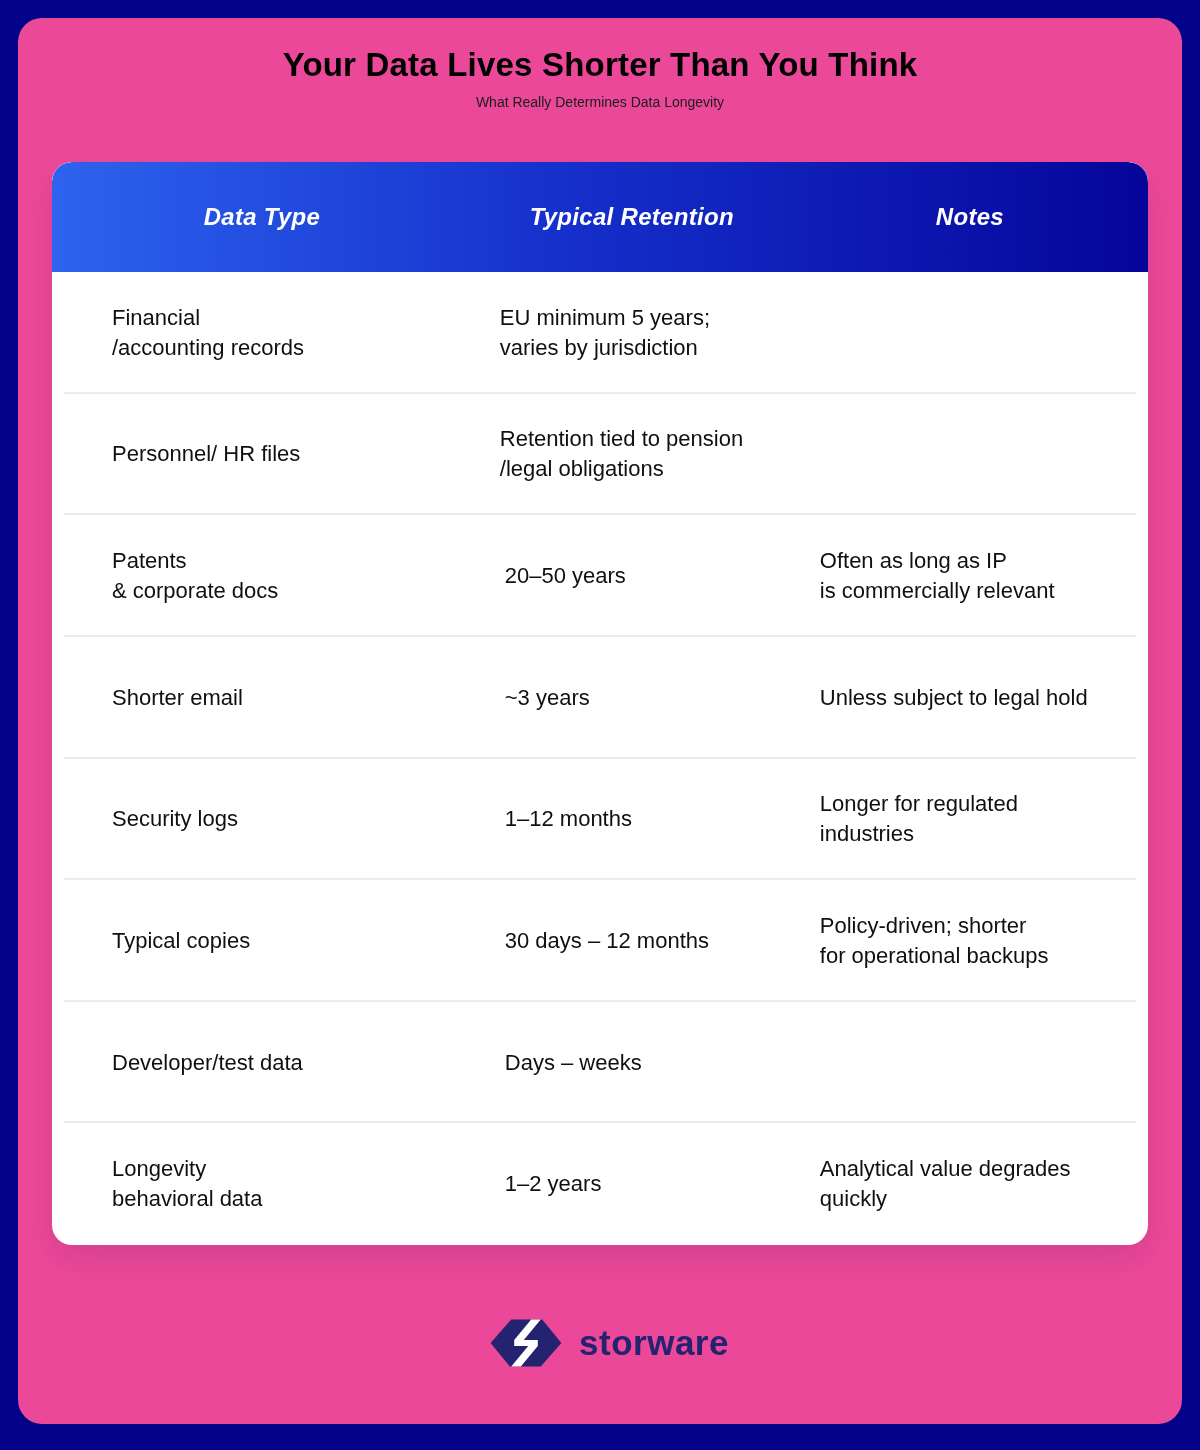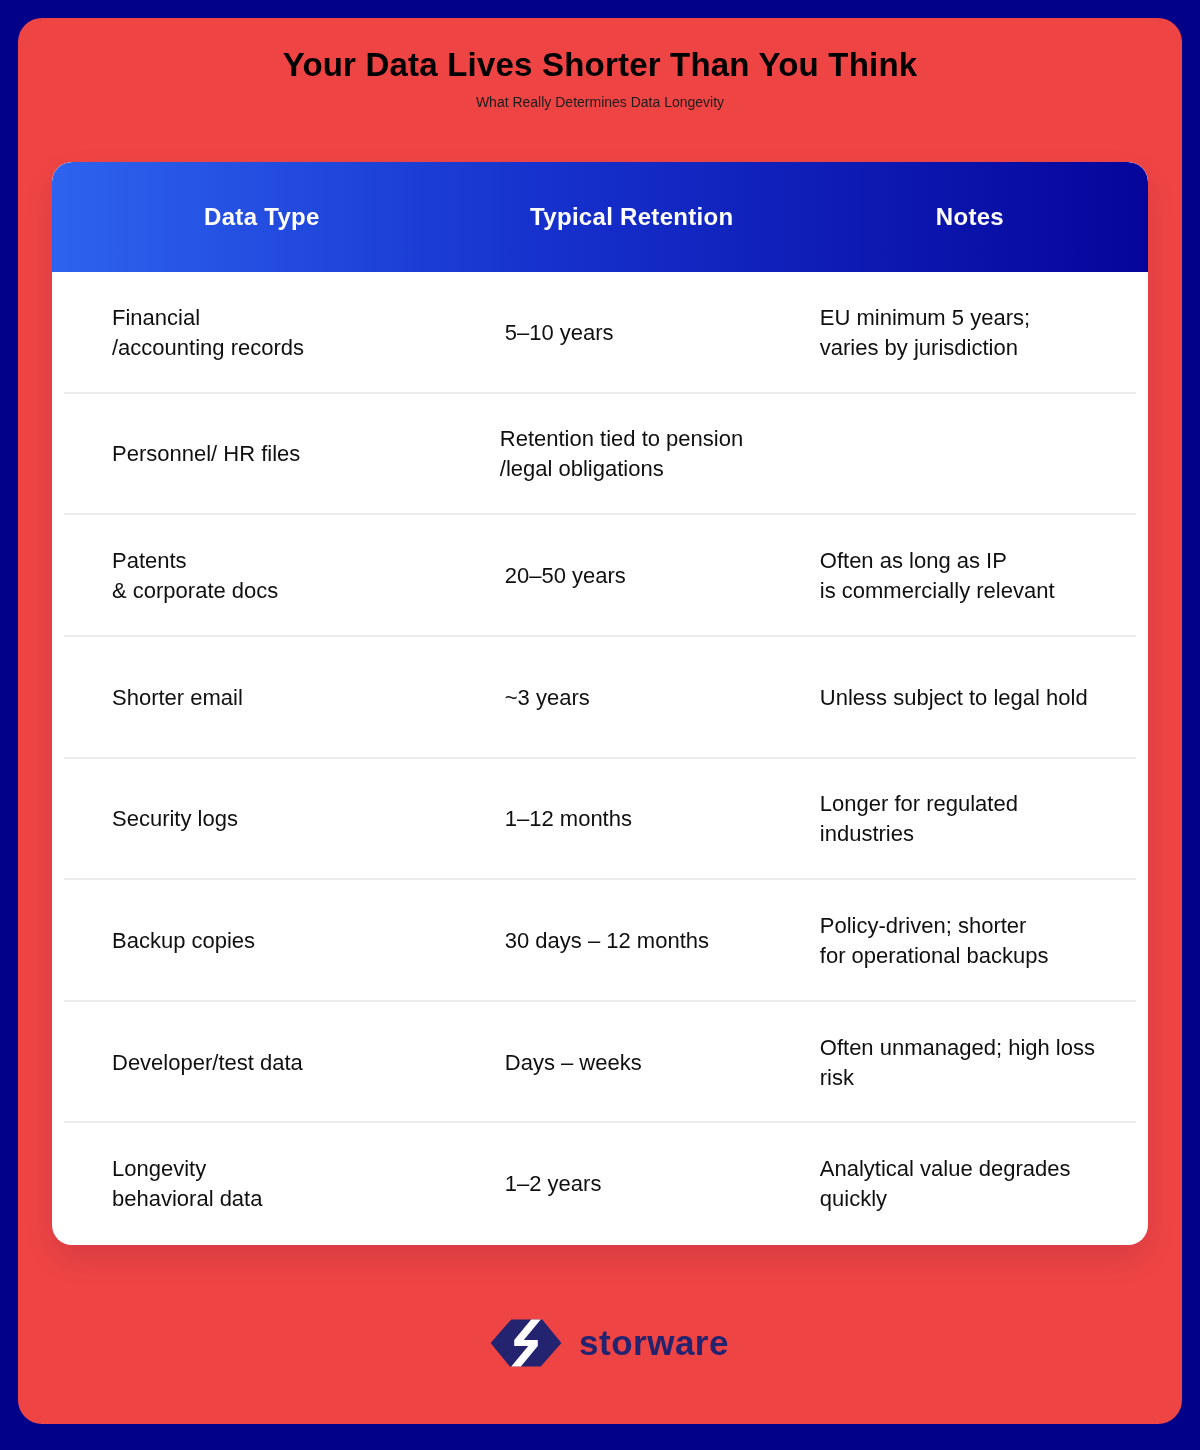--- a/index.html
+++ b/index.html
@@ -15,21 +15,21 @@
   html,body{width:1200px;height:1450px;}
   body{
     background:var(--frame);
     padding:18px 18px 26px 18px;
     font-family:"Liberation Sans", sans-serif;
     color:var(--ink);
   }
   .card{
     width:100%;
     height:1406px;
-    background:#ef4444;
+    background:#ec4899;
     border-radius:24px;
     display:flex;
     flex-direction:column;
     align-items:stretch;
     overflow:hidden;
   }
   .titles{
     padding-top:28px;
     text-align:center;
   }
@@ -56,21 +56,21 @@
     height:110px;
     display:grid;
     grid-template-columns:38.3% 29.2% 32.5%;
     align-items:center;
     background:linear-gradient(90deg,var(--header-gradient-start) 0%,var(--header-gradient-mid) 45%,var(--header-gradient-end) 100%);
     color:#ffffff;
     font-weight:700;
     font-size:24px;
     border-radius:20px 20px 0 0;
   }
-  .thead .hcell{text-align:center;letter-spacing:0.3px;}
+  .thead .hcell{text-align:center;letter-spacing:0.3px;font-style:italic;}
   .tbody{
     height:973px;
     display:flex;
     flex-direction:column;
   }
   .row{
     flex:1;
     position:relative;
     display:grid;
     grid-template-columns:38.3% 29.2% 32.5%;
@@ -121,21 +121,20 @@
   <div class="table">
     <div class="thead">
       <div class="hcell">Data Type</div>
       <div class="hcell">Typical Retention</div>
       <div class="hcell">Notes</div>
     </div>
     <div class="tbody">
     <div class="row">
       <div class="cell c0">Financial
 /accounting records</div>
-      <div class="cell c1">5–10 years</div>
       <div class="cell c2">EU minimum 5 years;
 varies by jurisdiction</div>
     </div>
 
     <div class="row">
       <div class="cell c0">Personnel/ HR files</div>
       <div class="cell c2">Retention tied to pension
 /legal obligations</div>
     </div>
 
@@ -153,30 +152,29 @@
       <div class="cell c2">Unless subject to legal hold</div>
     </div>
 
     <div class="row">
       <div class="cell c0">Security logs</div>
       <div class="cell c1">1–12 months</div>
       <div class="cell c2">Longer for regulated industries</div>
     </div>
 
     <div class="row">
-      <div class="cell c0">Backup copies</div>
+      <div class="cell c0">Typical copies</div>
       <div class="cell c1">30 days – 12 months</div>
       <div class="cell c2">Policy-driven; shorter
 for operational backups</div>
     </div>
 
     <div class="row">
       <div class="cell c0">Developer/test data</div>
       <div class="cell c1">Days – weeks</div>
-      <div class="cell c2">Often unmanaged; high loss risk</div>
     </div>
 
     <div class="row">
       <div class="cell c0">Longevity
 behavioral data</div>
       <div class="cell c1">1–2 years</div>
       <div class="cell c2">Analytical value degrades quickly</div>
     </div>
   </div>
   </div>

